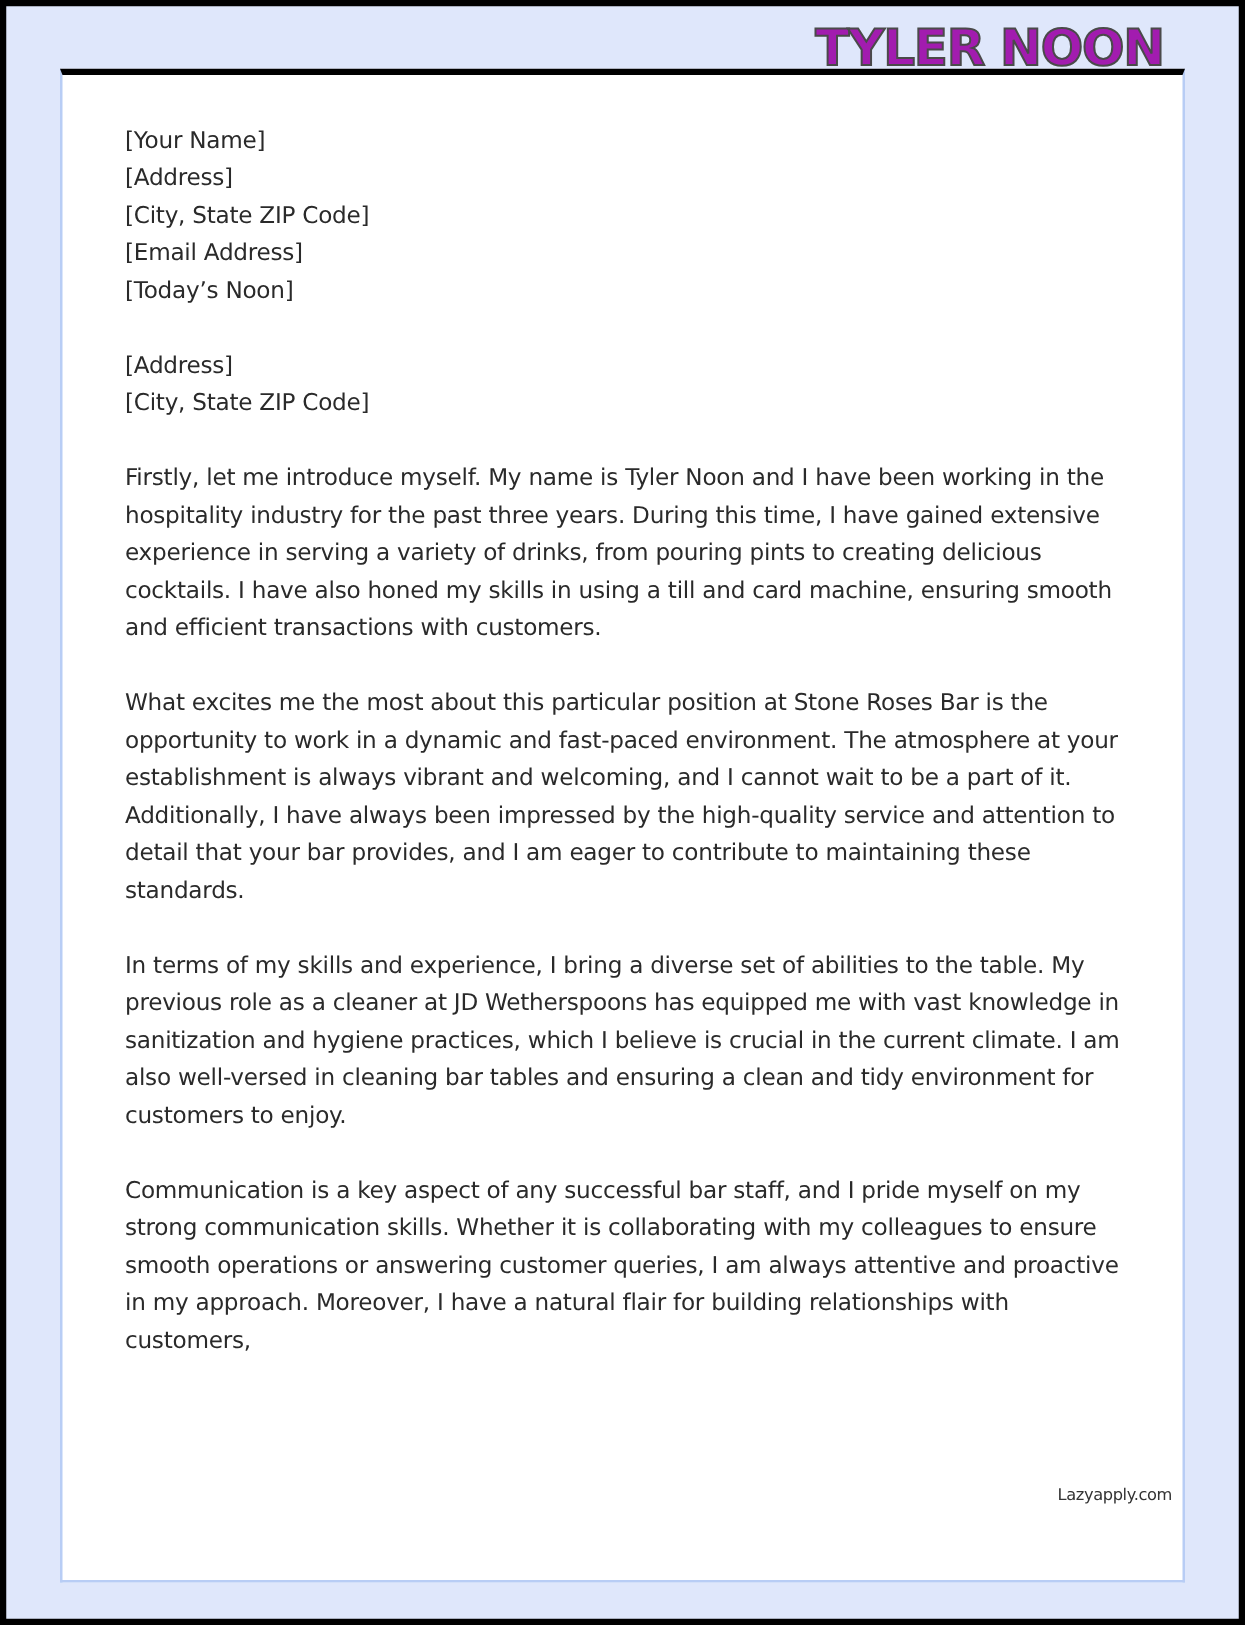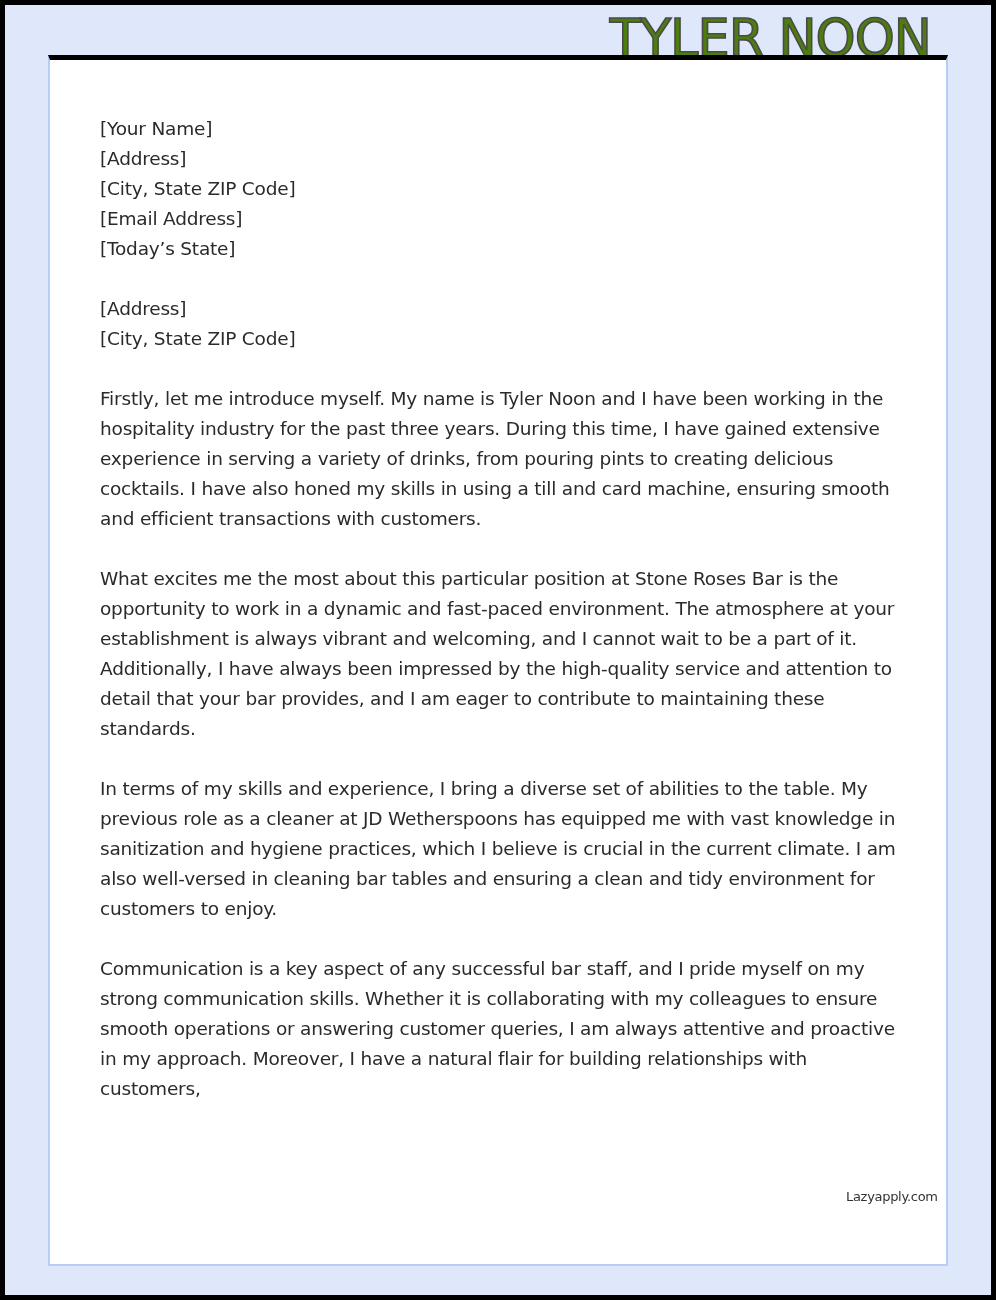--- a/index.html
+++ b/index.html
@@ -9,40 +9,41 @@
     background: #000;
     font-family: "DejaVu Sans", sans-serif;
   }
   .frame {
     position: absolute; left: 5px; top: 5px; width: 986px; height: 1290px;
     background: #dfe7fb; overflow: hidden;
   }
   .title {
     position: absolute; right: 60px; top: 12px;
     font-family: "DejaVu Sans", sans-serif;
-    font-size: 51px; letter-spacing: -1px;
-    color: #4d7c0f;
+    font-size: 40px; letter-spacing: -1px;
+    color: #a21caf;
     -webkit-text-stroke: 1.6px #4a4a4a;
     line-height: 44px;
     white-space: nowrap;
+    font-weight: bold;
   }
   .page {
     position: absolute; left: 43px; top: 50px; width: 896px; height: 1204px;
     background: #ffffff;
     border-top: 5px solid #000;
     border-left: 2px solid #b8cdf5;
     border-right: 2px solid #b8cdf5;
     border-bottom: 2px solid #b8cdf5;
   }
   .content {
     position: absolute; left: 95px; top: 93px; width: 805px;
     font-size: 18.5px; line-height: 30px; color: #2a2a2a;
     letter-spacing: -0.2px;
   }
-  .content p { margin: 16px 0 30px 0; }
+  .content p { margin: 0 0 30px 0; }
   .content .addr-line { display: block; }
   .watermark {
     position: absolute; left: 841px; top: 1184px;
     font-size: 13px; color: #333; letter-spacing: -0.3px;
     background: transparent;
   }
 </style>
 </head>
 <body>
 
@@ -50,21 +51,21 @@
   <div class="title">TYLER NOON</div>
 
   <div class="page"></div>
 
   <div class="content">
     <p>
       <span class="addr-line">[Your Name]</span>
       <span class="addr-line">[Address]</span>
       <span class="addr-line">[City, State ZIP Code]</span>
       <span class="addr-line">[Email Address]</span>
-      <span class="addr-line">[Today’s State]</span>
+      <span class="addr-line">[Today’s Noon]</span>
     </p>
     <p>
       <span class="addr-line">[Address]</span>
       <span class="addr-line">[City, State ZIP Code]</span>
     </p>
     <p>Firstly, let me introduce myself. My name is Tyler Noon and I have been working in the hospitality industry for the past three years. During this time, I have gained extensive experience in serving a variety of drinks, from pouring pints to creating delicious cocktails. I have also honed my skills in using a till and card machine, ensuring smooth and efficient transactions with customers.</p>
     <p>What excites me the most about this particular position at Stone Roses Bar is the opportunity to work in a dynamic and fast-paced environment. The atmosphere at your establishment is always vibrant and welcoming, and I cannot wait to be a part of it. Additionally, I have always been impressed by the high-quality service and attention to detail that your bar provides, and I am eager to contribute to maintaining these standards.</p>
     <p>In terms of my skills and experience, I bring a diverse set of abilities to the table. My previous role as a cleaner at JD Wetherspoons has equipped me with vast knowledge in sanitization and hygiene practices, which I believe is crucial in the current climate. I am also well-versed in cleaning bar tables and ensuring a clean and tidy environment for customers to enjoy.</p>
     <p>Communication is a key aspect of any successful bar staff, and I pride myself on my strong communication skills. Whether it is collaborating with my colleagues to ensure smooth operations or answering customer queries, I am always attentive and proactive in my approach. Moreover, I have a natural flair for building relationships with customers,</p>
   </div>

